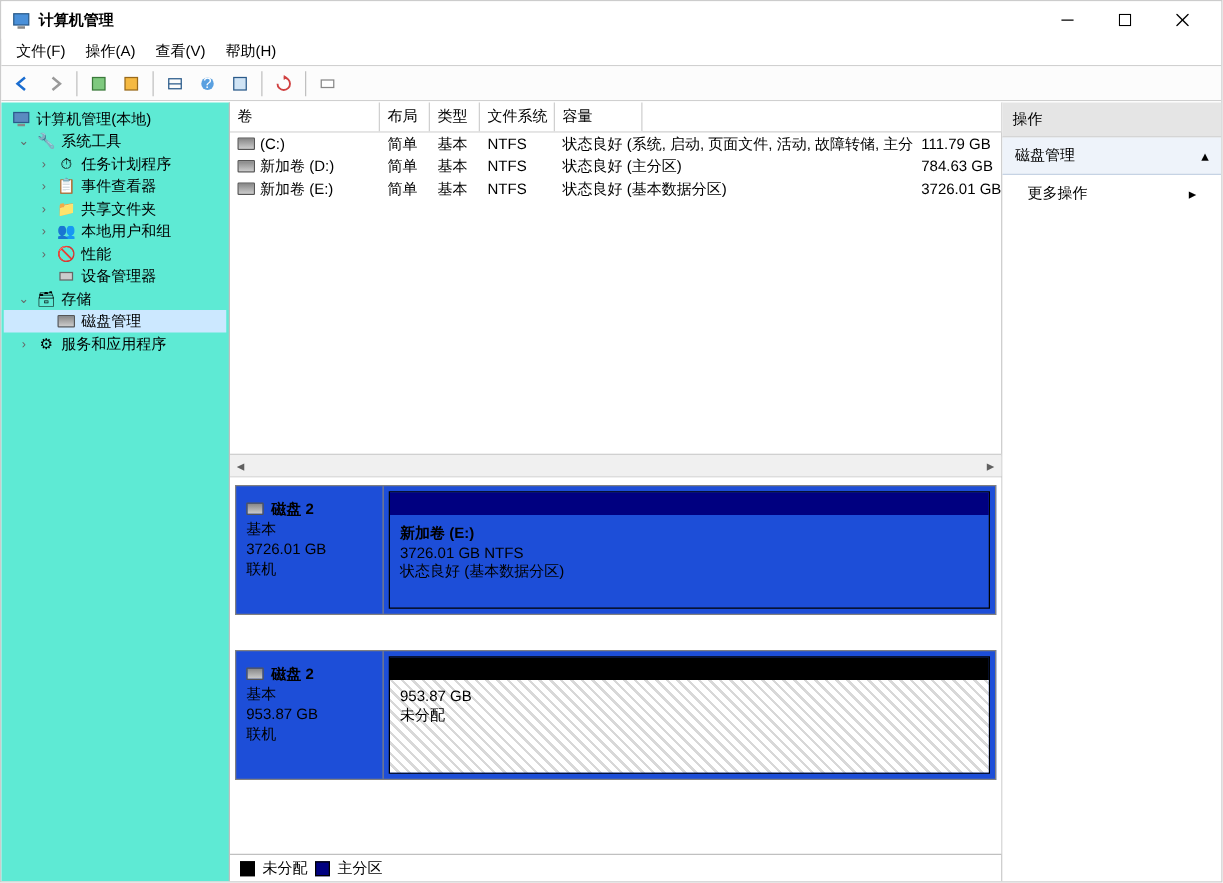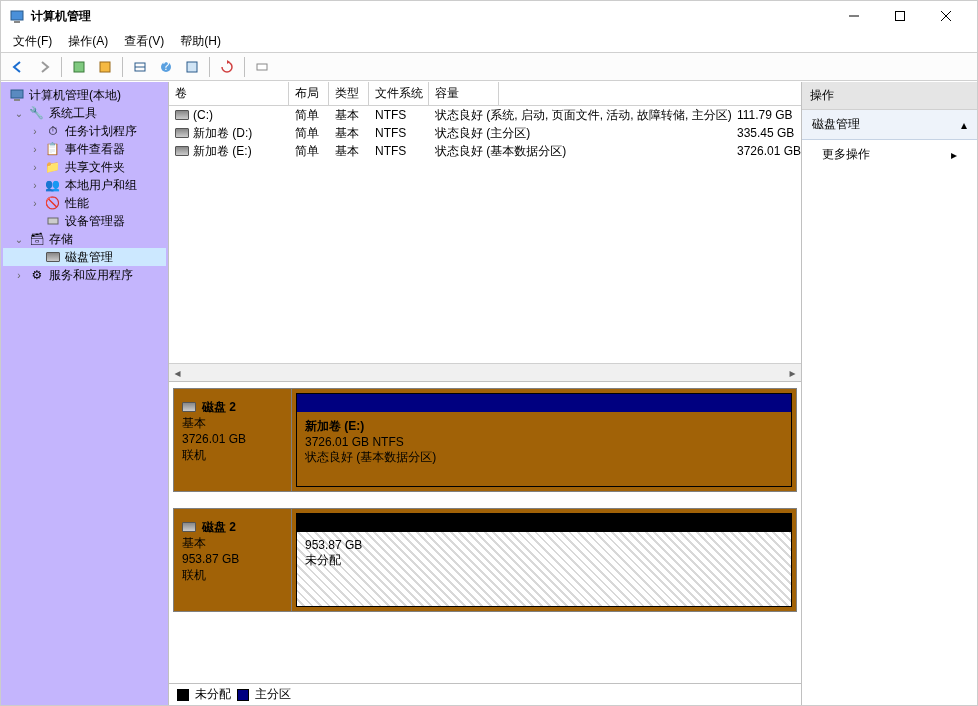--- a/index.html
+++ b/index.html
@@ -12,40 +12,40 @@
 
 .menubar { height: 22px; display: flex; align-items: center; padding: 0 4px; border-bottom: 1px solid #d0d0d0; }
 .menubar .mitem { padding: 2px 8px; cursor: default; text-align: center; }
 
 .toolbar { height: 28px; display: flex; align-items: center; padding: 2px 6px; gap: 4px; border-bottom: 1px solid #d0d0d0; background: #fcfcfc; }
 .tbtn { width: 22px; height: 22px; border: 1px solid transparent; display: flex; align-items: center; justify-content: center; }
 .tsep { width: 1px; height: 20px; background: #c0c0c0; margin: 0 2px; }
 
 .content { flex: 1; display: flex; border-top: 1px solid #fff; min-height: 0; }
 
-.tree { width: 168px; border-right: 1px solid #c0c0c0; padding: 4px 2px; overflow: auto; background: #c4b5fd; }
+.tree { width: 183px; border-right: 1px solid #c0c0c0; padding: 4px 2px; overflow: auto; background: #5eead4; }
 .tnode { display: flex; align-items: center; height: 18px; padding: 0 2px; white-space: nowrap; cursor: default; }
 .twister { width: 12px; height: 12px; display: flex; align-items: center; justify-content: center; font-size: 10px; color: #666; }
 .ticon { width: 16px; height: 16px; margin: 0 4px; display: flex; align-items: center; justify-content: center; }
 .tnode.sel { background: #cce8ff; }
 
 .center { flex: 1; display: flex; flex-direction: column; border-right: 1px solid #c0c0c0; min-width: 0; }
 .vlist { height: 300px; border-bottom: 1px solid #c0c0c0; display: flex; flex-direction: column; }
 .vhead { display: flex; background: #fff; border-bottom: 1px solid #d0d0d0; }
 .vhead .col { border-right: 1px solid #d0d0d0; padding: 3px 6px; background: #fff; font-weight: normal; white-space: nowrap; overflow: hidden; }
 .vbody { flex: 1; overflow: auto; }
 .vrow { display: flex; height: 18px; align-items: center; }
 .vrow .cell { padding: 1px 6px; white-space: nowrap; overflow: hidden; display: flex; align-items: center; gap: 4px; }
 .vscroll { height: 18px; border-top: 1px solid #d0d0d0; display: flex; align-items: center; background: #f0f0f0; }
 .vscroll .track { flex: 1; height: 16px; background: #f0f0f0; position: relative; }
 .vscroll .sb-btn { width: 17px; height: 16px; background: #f0f0f0; display:flex; align-items:center; justify-content:center; color:#606060; }
 
 .graphical { flex: 1; display: flex; flex-direction: column; min-height: 0; }
 .gbody { flex: 1; overflow-y: scroll; padding: 6px 4px; background: #fff; }
-.drow { display: flex; border: 1px solid #808080; margin-bottom: 16px; background: #a16207; min-height: 104px; }
+.drow { display: flex; border: 1px solid #808080; margin-bottom: 28px; background: #1d4ed8; min-height: 104px; }
 .dinfo { width: 118px; padding: 10px 8px; border-right: 1px solid #808080; }
 .dinfo .dname { font-weight: bold; display: flex; align-items: center; gap: 6px; }
 .dinfo div { line-height: 16px; }
 .dpart-wrap { flex: 1; padding: 4px; display: flex; }
 .dpart { flex: 1; border: 1px solid #000; display: flex; flex-direction: column; }
 .dpart .pbar { height: 18px; }
 .dpart .ptext { padding: 6px 8px; flex: 1; }
 .dpart .ptext .pt { font-weight: bold; }
 .primary .pbar { background: #000080; }
 .unalloc .pbar { background: #000; }
@@ -244,21 +244,21 @@
         </div>
         <div class="vrow">
           <div class="cell" style="width:120px">
               <span class="disk-ico"></span>
               <span>新加卷 (D:)</span>
             </div>
           <div class="cell" style="width:40px">简单</div>
           <div class="cell" style="width:40px">基本</div>
           <div class="cell" style="width:60px">NTFS</div>
           <div class="cell" style="flex:1">状态良好 (主分区)</div>
-          <div class="cell" style="width:70px">335.45 GB</div>
+          <div class="cell" style="width:70px">784.63 GB</div>
         </div>
         <div class="vrow">
           <div class="cell" style="width:120px">
               <span class="disk-ico"></span>
               <span>新加卷 (E:)</span>
             </div>
           <div class="cell" style="width:40px">简单</div>
           <div class="cell" style="width:40px">基本</div>
           <div class="cell" style="width:60px">NTFS</div>
           <div class="cell" style="flex:1">状态良好 (基本数据分区)</div>

